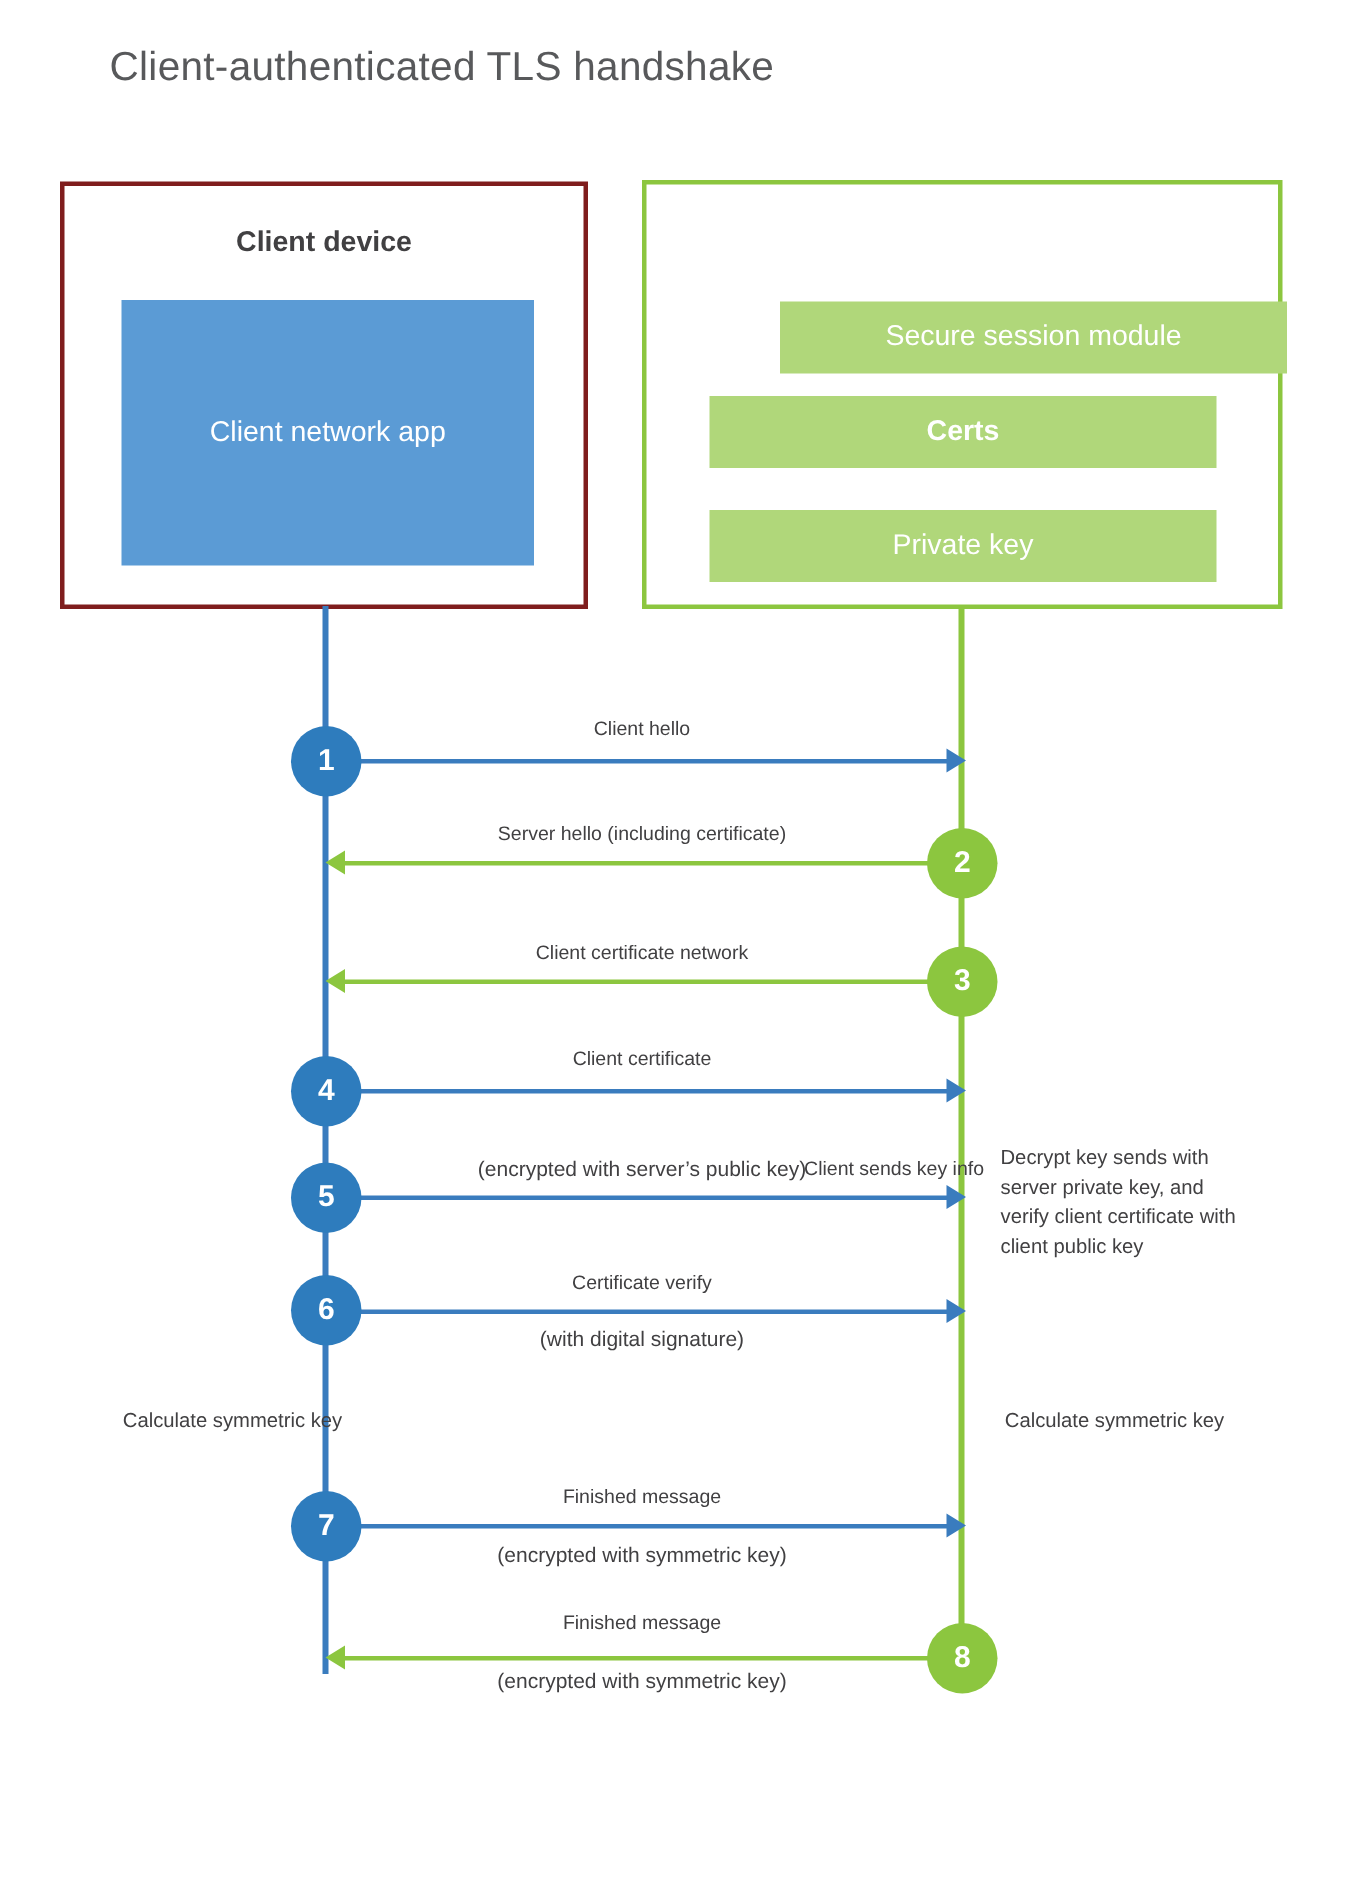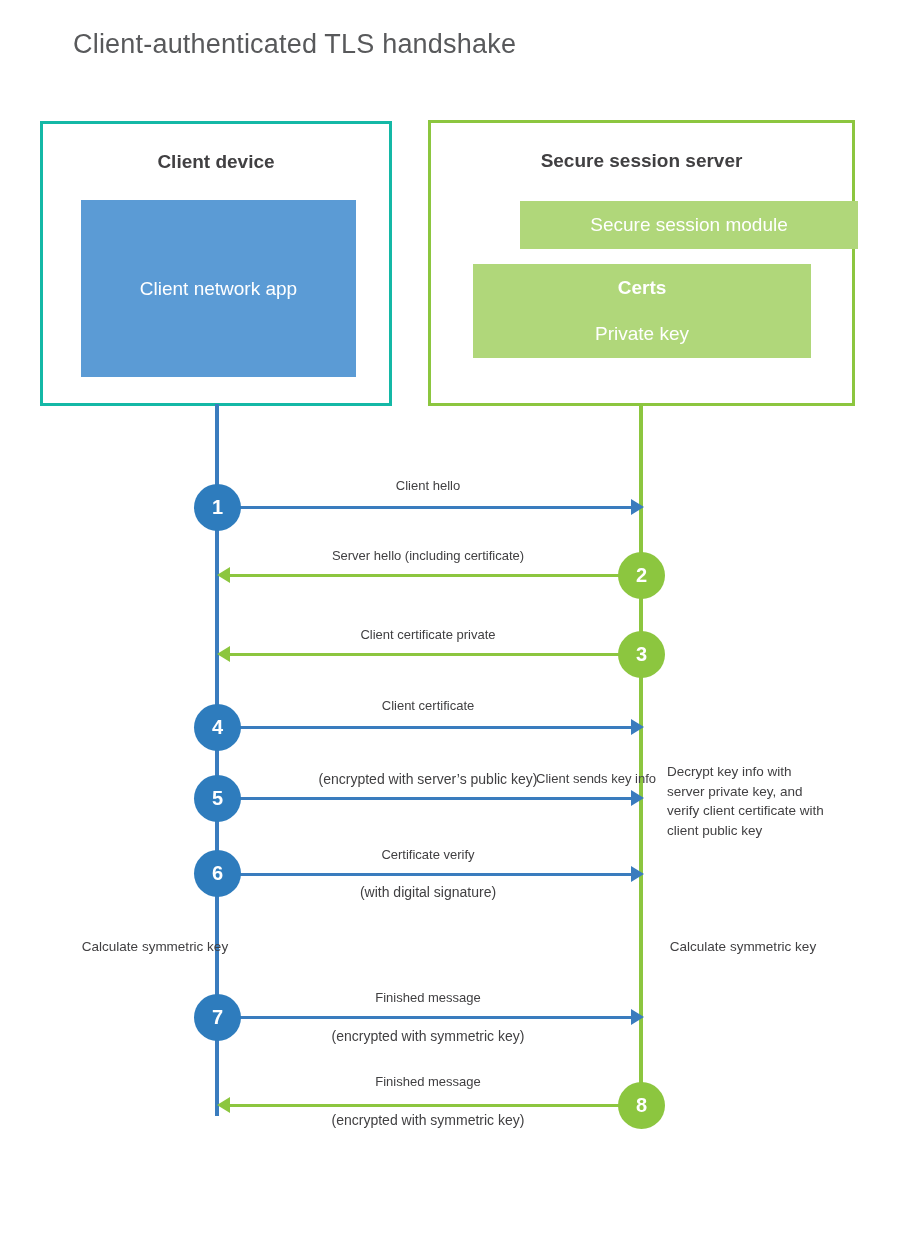--- a/index.html
+++ b/index.html
@@ -36,21 +36,21 @@
   .participant-box {
     position: absolute;
     background: #ffffff;
     box-sizing: border-box;
   }
   #client-device-box {
     left: 40px;
     top: 121px;
     width: 352px;
     height: 285px;
-    border: 3px solid #14b8a6;
+    border: 3px solid #7f1d1d;
   }
   #server-box {
     left: 428px;
     top: 120px;
     width: 427px;
     height: 286px;
     border: 3px solid #8cc63f;
   }
   .participant-title {
     position: absolute;
@@ -91,21 +91,21 @@
     background: #b0d77a;
     display: flex;
     align-items: center;
     justify-content: center;
     color: #ffffff;
     font-size: 19px;
     box-sizing: border-box;
   }
   #server-block-0 { top: 78px; margin-left: 47px; }
   #server-block-1 { top: 141px; font-weight: bold; }
-  #server-block-2 { top: 187px; text-align: right; }
+  #server-block-2 { top: 217px; text-align: right; }
 
   
   .lifeline {
     position: absolute;
     width: 4px;
   }
   #lifeline-client {
     left: 215px;
     top: 404px;
     height: 712px;
@@ -183,40 +183,39 @@
 <div id="page">
 
   <div id="diagram-title">Client-authenticated TLS handshake</div>
 
   <div class="participant-box" id="client-device-box">
     <div class="participant-title">Client device</div>
     <div id="client-app-block">Client network app</div>
   </div>
 
   <div class="participant-box" id="server-box">
-    <div class="participant-title">Secure session server</div>
     <div class="server-block" id="server-block-0">Secure session module</div>
     <div class="server-block" id="server-block-1">Certs</div>
     <div class="server-block" id="server-block-2">Private key</div>
   </div>
 
   <div class="lifeline" id="lifeline-client"></div>
   <div class="lifeline" id="lifeline-server"></div>
 
   <div class="msg-label" style="left:217px; top:478px; width:422px;">Client hello</div>
   <div class="msg-line c2s" style="left:217px; top:506px; width:417px;"></div>
   <div class="arrow-head right" style="left:631px; top:499px;"></div>
   <div class="step-circle client" style="left:194px; top:484px;">1</div>
 
   <div class="msg-label" style="left:217px; top:548px; width:422px;">Server hello (including certificate)</div>
   <div class="msg-line s2c" style="left:230px; top:574px; width:411px;"></div>
   <div class="arrow-head left" style="left:217px; top:567px;"></div>
   <div class="step-circle server" style="left:618px; top:552px;">2</div>
 
-  <div class="msg-label" style="left:217px; top:627px; width:422px;">Client certificate private</div>
+  <div class="msg-label" style="left:217px; top:627px; width:422px;">Client certificate network</div>
   <div class="msg-line s2c" style="left:230px; top:653px; width:411px;"></div>
   <div class="arrow-head left" style="left:217px; top:646px;"></div>
   <div class="step-circle server" style="left:618px; top:631px;">3</div>
 
   <div class="msg-label" style="left:217px; top:698px; width:422px;text-align:center;">Client certificate</div>
   <div class="msg-line c2s" style="left:217px; top:726px; width:417px;"></div>
   <div class="arrow-head right" style="left:631px; top:719px;"></div>
   <div class="step-circle client" style="left:194px; top:704px;">4</div>
 
   <div class="msg-label" style="left:234px; top:771px; width:422px;text-align:right;">Client sends key info</div>
@@ -236,19 +235,19 @@
   <div class="arrow-head right" style="left:631px; top:1009px;"></div>
   <div class="msg-sublabel" style="left:217px; top:1028px; width:422px;">(encrypted with symmetric key)</div>
   <div class="step-circle client" style="left:194px; top:994px;">7</div>
 
   <div class="msg-label" style="left:217px; top:1074px; width:422px;">Finished message</div>
   <div class="msg-line s2c" style="left:230px; top:1104px; width:411px;"></div>
   <div class="arrow-head left" style="left:217px; top:1097px;"></div>
   <div class="msg-sublabel" style="left:217px; top:1112px; width:422px;">(encrypted with symmetric key)</div>
   <div class="step-circle server" style="left:618px; top:1082px;">8</div>
 
-  <div class="side-note" style="left:667px; top:762px; width:165px;">Decrypt key info with server private key, and verify client certificate with client public key</div>
+  <div class="side-note" style="left:667px; top:762px; width:165px;">Decrypt key sends with server private key, and verify client certificate with client public key</div>
 
   <div class="side-note center" style="left:75px; top:937px; width:160px;">Calculate symmetric key</div>
 
   <div class="side-note center" style="left:663px; top:937px; width:160px;">Calculate symmetric key</div>
 
 </div>
 
 </body></html>

